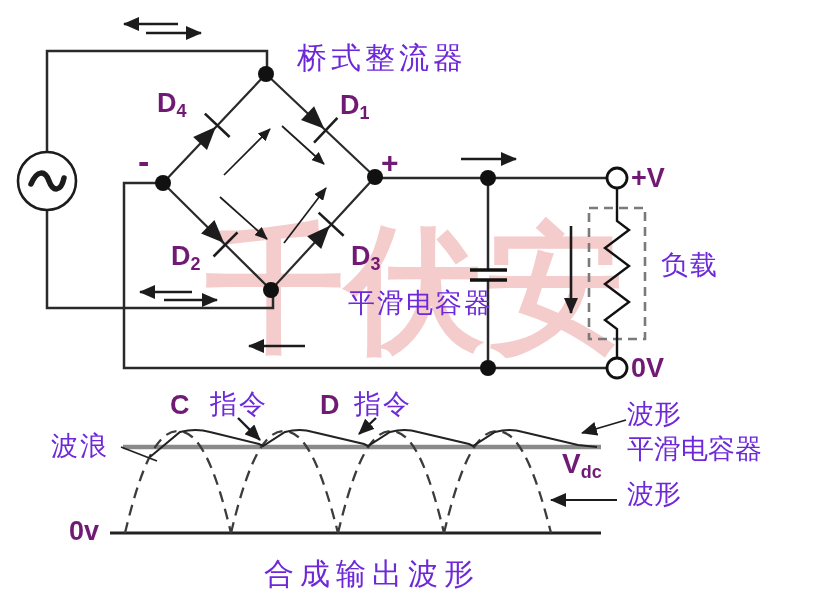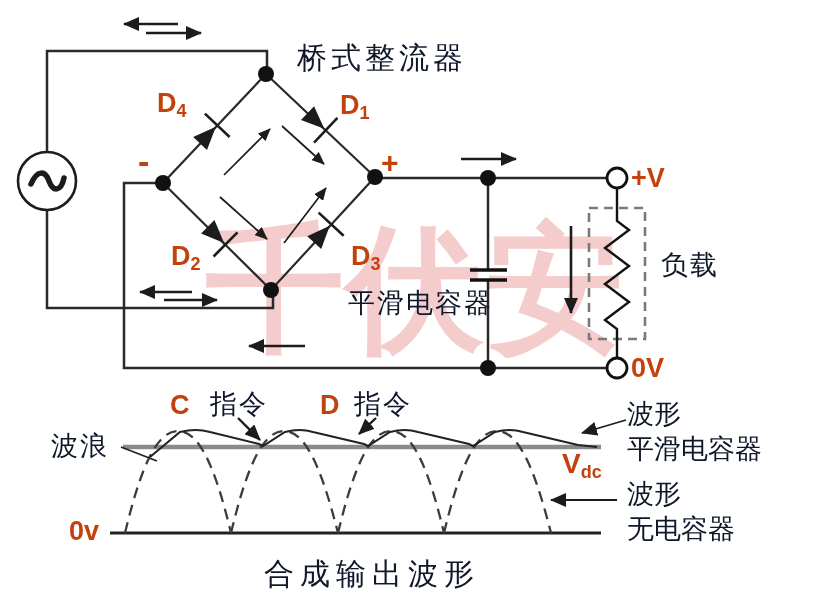--- a/index.html
+++ b/index.html
@@ -6,23 +6,23 @@
   .stage{
     position:relative;width:820px;height:600px;background:#ffffff;overflow:hidden;
     font-family:"Liberation Serif","DejaVu Serif",serif;
   }
   .watermark{
     position:absolute;left:206px;top:222px;font-size:138px;line-height:1;
     font-weight:bold;color:#f4cccc;letter-spacing:2px;white-space:nowrap;
     font-family:"Liberation Serif","DejaVu Serif",serif;user-select:none;z-index:1;
   }
   svg.art{position:absolute;left:0;top:0;z-index:2;}
-  .lbl{position:absolute;z-index:3;color:#0f172a;white-space:nowrap;line-height:1.05;}
+  .lbl{position:absolute;z-index:3;color:#6d28d9;white-space:nowrap;line-height:1.05;}
   .serif{font-family:"Liberation Serif","DejaVu Serif",serif;font-size:27px;}
-  .sans{font-family:"Liberation Sans","DejaVu Sans",sans-serif;font-weight:bold;color:#c2410c;}
+  .sans{font-family:"Liberation Sans","DejaVu Sans",sans-serif;font-weight:bold;color:#701a75;}
   .sub{font-size:18px;display:inline-block;transform:translateY(5px);}
   .big{font-size:30px;letter-spacing:4px;}
 </style>
 </head>
 <body>
 
 <div class="stage">
 
   <div class="watermark">千伏安</div>
 
@@ -166,17 +166,16 @@
   <div class="lbl serif" style="left:354px;top:390px;letter-spacing:2px;">指令</div>
 
   <div class="lbl sans" style="left:562px;top:449px;font-size:28px;">
     <span>V</span><span class="sub">dc</span>
   </div>
   <div class="lbl sans" style="left:69px;top:517px;font-size:27px;">0v</div>
 
   <div class="lbl serif" style="left:627px;top:400px;">波形</div>
   <div class="lbl serif" style="left:627px;top:435px;">平滑电容器</div>
   <div class="lbl serif" style="left:627px;top:480px;">波形</div>
-  <div class="lbl serif" style="left:627px;top:515px;">无电容器</div>
 
   <div class="lbl serif big" style="left:264px;top:558px;letter-spacing:6px;">合成输出波形</div>
 
 </div>
 
 </body></html>

